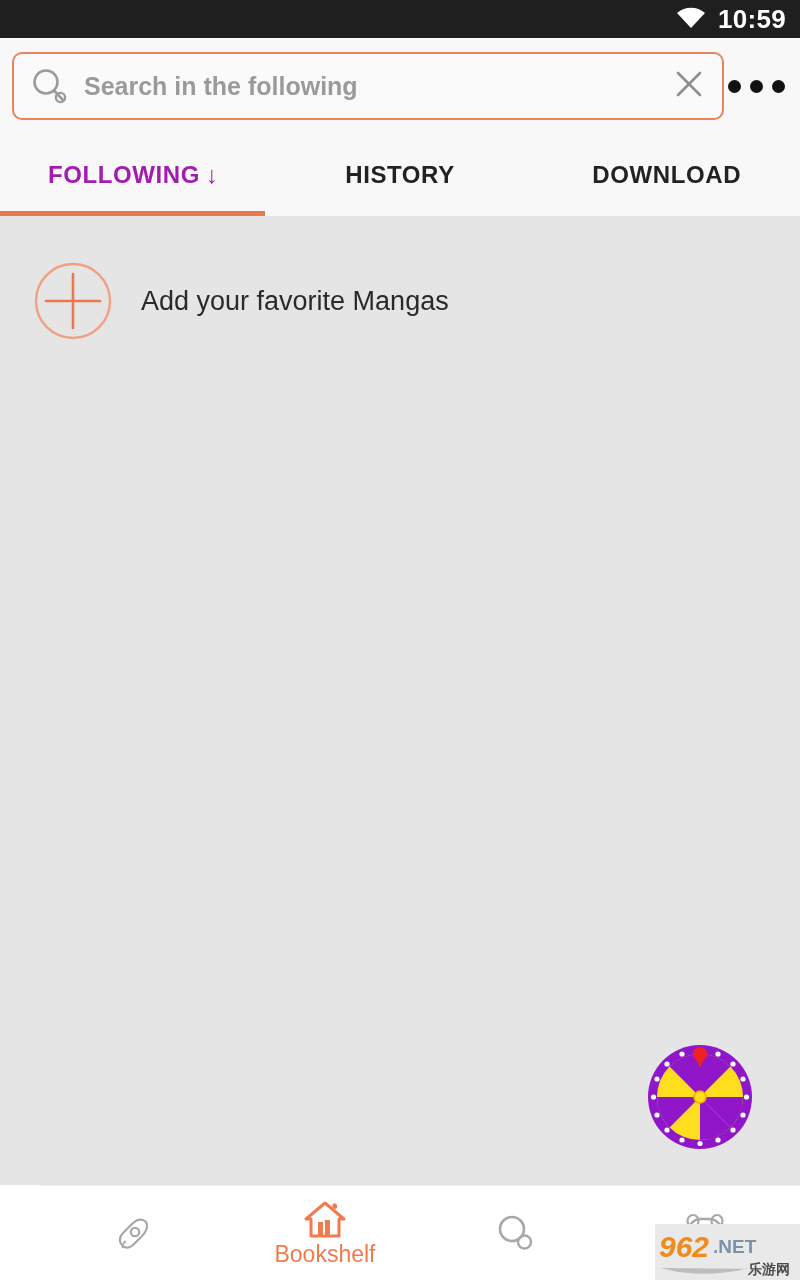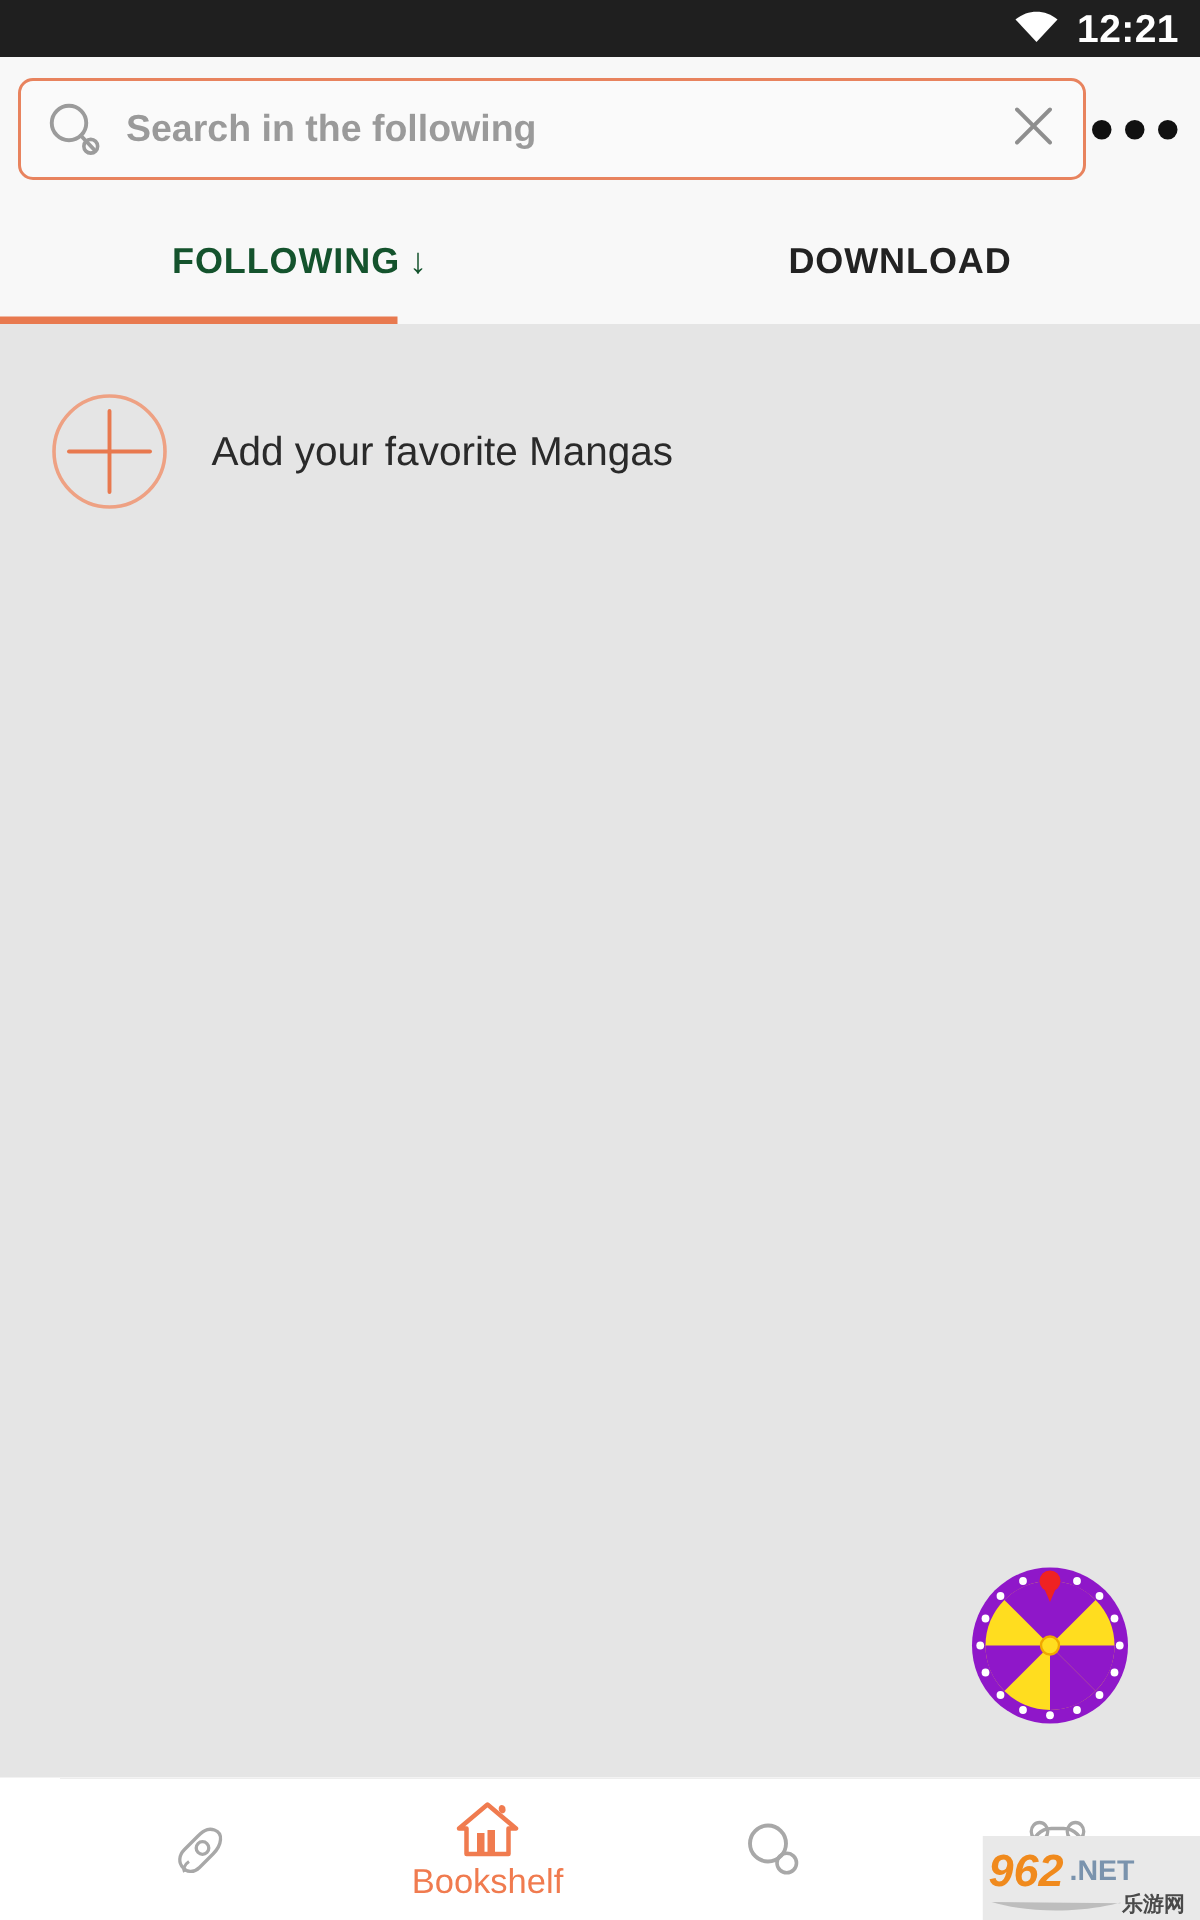--- a/index.html
+++ b/index.html
@@ -113,21 +113,21 @@
     display: flex;
     align-items: center;
     justify-content: center;
     font-size: 24px;
     font-weight: bold;
     color: #222222;
     letter-spacing: 0.6px;
     position: relative;
     cursor: pointer;
   }
-  .tab.active { color: #14532d; }
+  .tab.active { color: #a21caf; }
   .tab-label { white-space: nowrap; }
   .tab-arrow {
     margin-left: 6px;
     font-size: 24px;
     font-weight: normal;
   }
   .tab-indicator {
     position: absolute;
     left: 0;
     bottom: 0;
@@ -214,21 +214,21 @@
 
 <div id="app">
 
   <div class="status-bar">
     <div class="status-right">
       <span>
         <svg class="wifi-icon" width="30" height="24" viewBox="0 0 30 24" aria-hidden="true">
           <path d="M1 6 C9 -1, 21 -1, 29 6 L15 21 Z" fill="#ffffff"></path>
         </svg>
       </span>
-      <span class="status-time">12:21</span>
+      <span class="status-time">10:59</span>
     </div>
   </div>
 
   <div class="header">
 
     <div class="search-row">
       <div class="search-box">
         <span>
           <svg class="search-magnifier" width="38" height="38" viewBox="0 0 38 38" aria-hidden="true">
             <circle cx="16" cy="15" r="11.5" fill="none" stroke="#9b9b9b" stroke-width="2.6"></circle>
@@ -248,20 +248,23 @@
         <span class="dot"></span>
         <span class="dot"></span>
         <span class="dot"></span>
       </div>
     </div>
 
     <div class="tabs">
       <div class="tab active">
         <span class="tab-label">FOLLOWING</span>
         <span class="tab-arrow">↓</span>
+      </div>
+      <div class="tab">
+        <span class="tab-label">HISTORY</span>
       </div>
       <div class="tab">
         <span class="tab-label">DOWNLOAD</span>
       </div>
       <div class="tab-indicator"></div>
     </div>
 
   </div>
 
   <div class="content">

